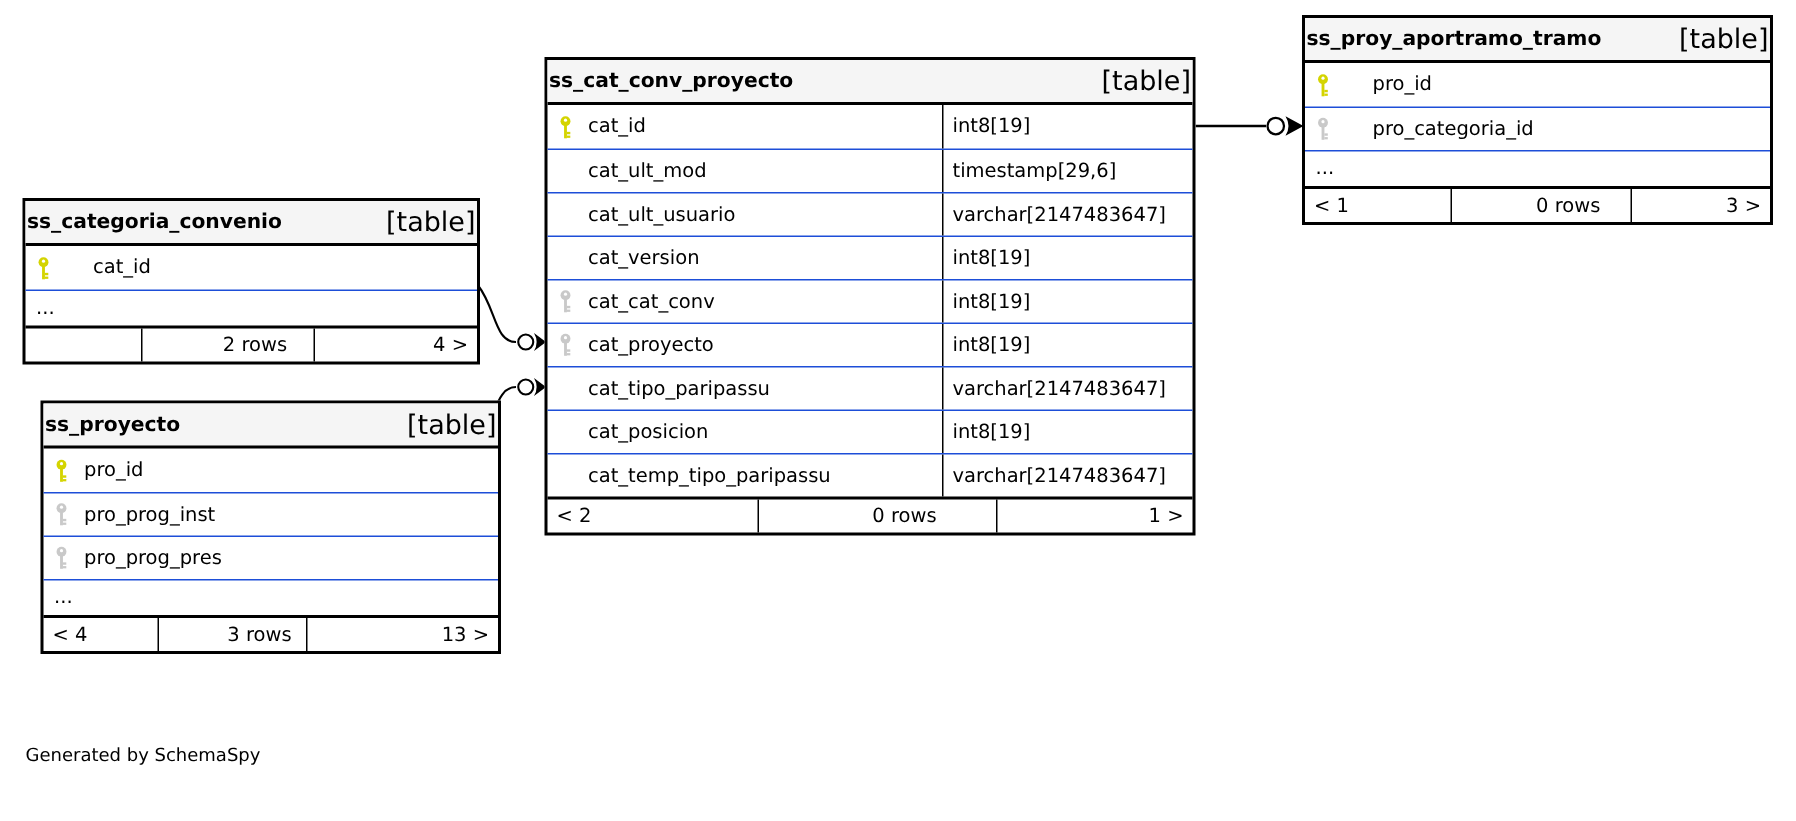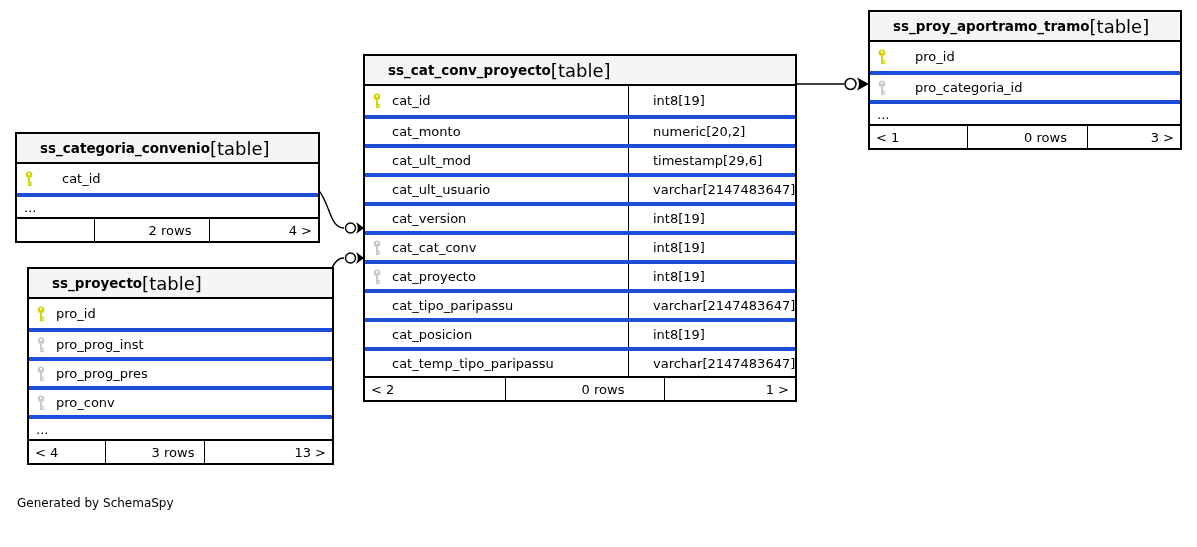--- a/index.html
+++ b/index.html
@@ -22,54 +22,55 @@
     width: 1197px; height: 547px;
   }
   .dbtable {
     position: absolute;
     background: #fff;
     border: 2px solid #000;
   }
   .thead {
     height: 30px;
     display: flex;
-    align-items: center;
-    padding: 0 23px;
+    justify-content: space-between;
+    align-items: center;
+    padding: 0 1px;
     background: #f5f5f5;
     border-bottom: 2px solid #000;
   }
   .thead .title { font-weight: bold; font-size: 13.5px; }
   .thead .badge { font-weight: normal; font-size: 18px; }
   .row {
     height: 29px;
     display: flex;
     align-items: center;
     padding-left: 7px;
   }
-  .row + .row, .ellipsis-row { border-top: 4px solid #1d4ed8; }
+  .row + .row, .ellipsis-row { border-top: 1px solid #1d4ed8; }
   .key-slot {
     width: 20px;
     flex: none;
     display: flex;
     align-items: center;
   }
   .indent-wide .key-slot { width: 38px; }
   .key { width: 10px; height: 16px; }
   .key-primary { color: #d4d400; }
   .key-foreign { color: #c9c9c9; }
   .col-name { white-space: nowrap; }
   .name-cell { flex: 1; display: flex; align-items: center; height: 100%; }
   .type-cell {
     flex: none;
     width: 167px;
     height: 100%;
     display: flex;
     align-items: center;
     border-left: 1px solid #000;
-    padding-left: 24px;
+    padding-left: 6px;
     white-space: nowrap;
   }
   .ellipsis-row {
     height: 24px;
     display: flex;
     align-items: center;
     padding-left: 7px;
   }
   .tfoot {
     height: 24px;
@@ -177,62 +178,47 @@
       <span class="col-name">pro_prog_inst</span>
     </div>
     <div class="row">
       <span class="key-slot">
           <svg class="key key-foreign">
             <use href="#key-shape"></use>
           </svg>
         </span>
       <span class="col-name">pro_prog_pres</span>
     </div>
-    <div class="row">
-      <span class="key-slot">
-          <svg class="key key-foreign">
-            <use href="#key-shape"></use>
-          </svg>
-        </span>
-      <span class="col-name">pro_conv</span>
-    </div>
     <div class="ellipsis-row">...</div>
     <div class="tfoot">
       <span class="fcell f-left">&lt; 4</span>
       <span class="fcell f-center">3 rows</span>
       <span class="fcell f-right">13 &gt;</span>
     </div>
   </div>
 
-  <div class="dbtable" id="t-catconv" style="left:363px; top:54px; width:434px;">
+  <div class="dbtable" id="t-catconv" style="left:363px; top:38px; width:434px;">
     <div class="thead">
       <span class="title">ss_cat_conv_proyecto</span>
       <span class="badge">[table]</span>
     </div>
     <div class="row">
       <span class="name-cell">
         <span class="key-slot">
             <svg class="key key-primary">
               <use href="#key-shape"></use>
             </svg>
           </span>
         <span class="col-name">cat_id</span>
       </span>
       <span class="type-cell">int8[19]</span>
     </div>
     <div class="row">
       <span class="name-cell">
         <span class="key-slot"></span>
-        <span class="col-name">cat_monto</span>
-      </span>
-      <span class="type-cell">numeric[20,2]</span>
-    </div>
-    <div class="row">
-      <span class="name-cell">
-        <span class="key-slot"></span>
         <span class="col-name">cat_ult_mod</span>
       </span>
       <span class="type-cell">timestamp[29,6]</span>
     </div>
     <div class="row">
       <span class="name-cell">
         <span class="key-slot"></span>
         <span class="col-name">cat_ult_usuario</span>
       </span>
       <span class="type-cell">varchar[2147483647]</span>

